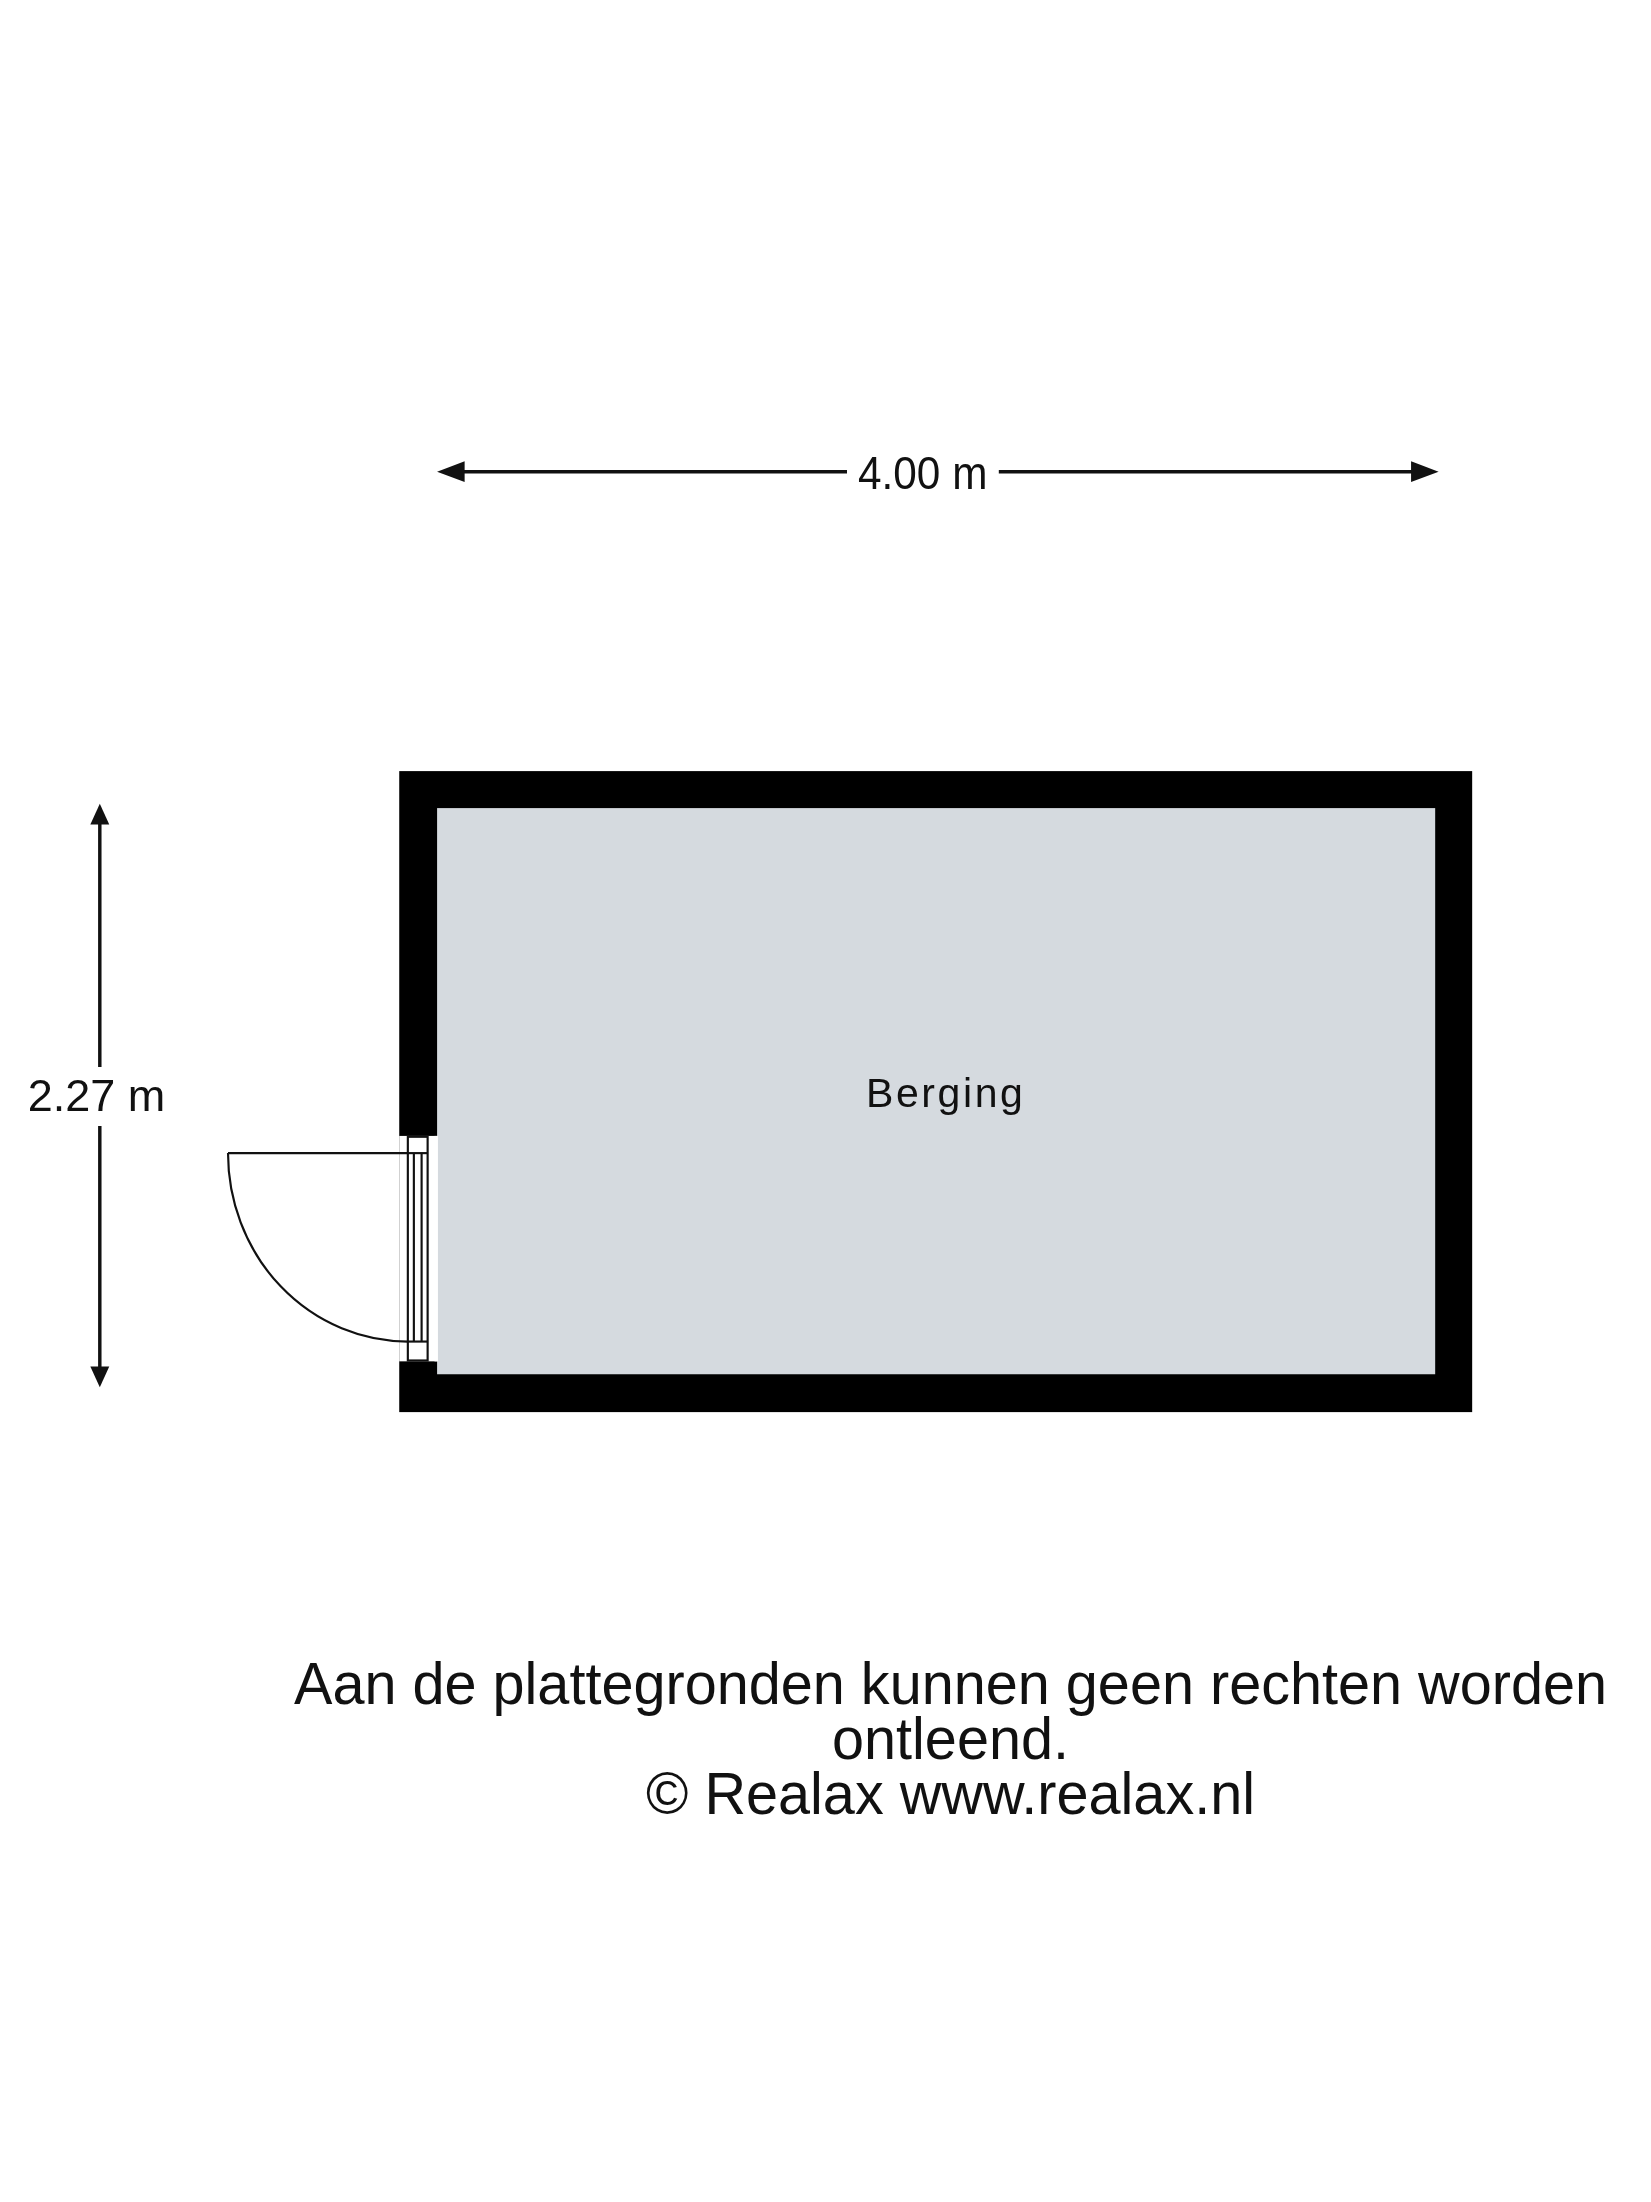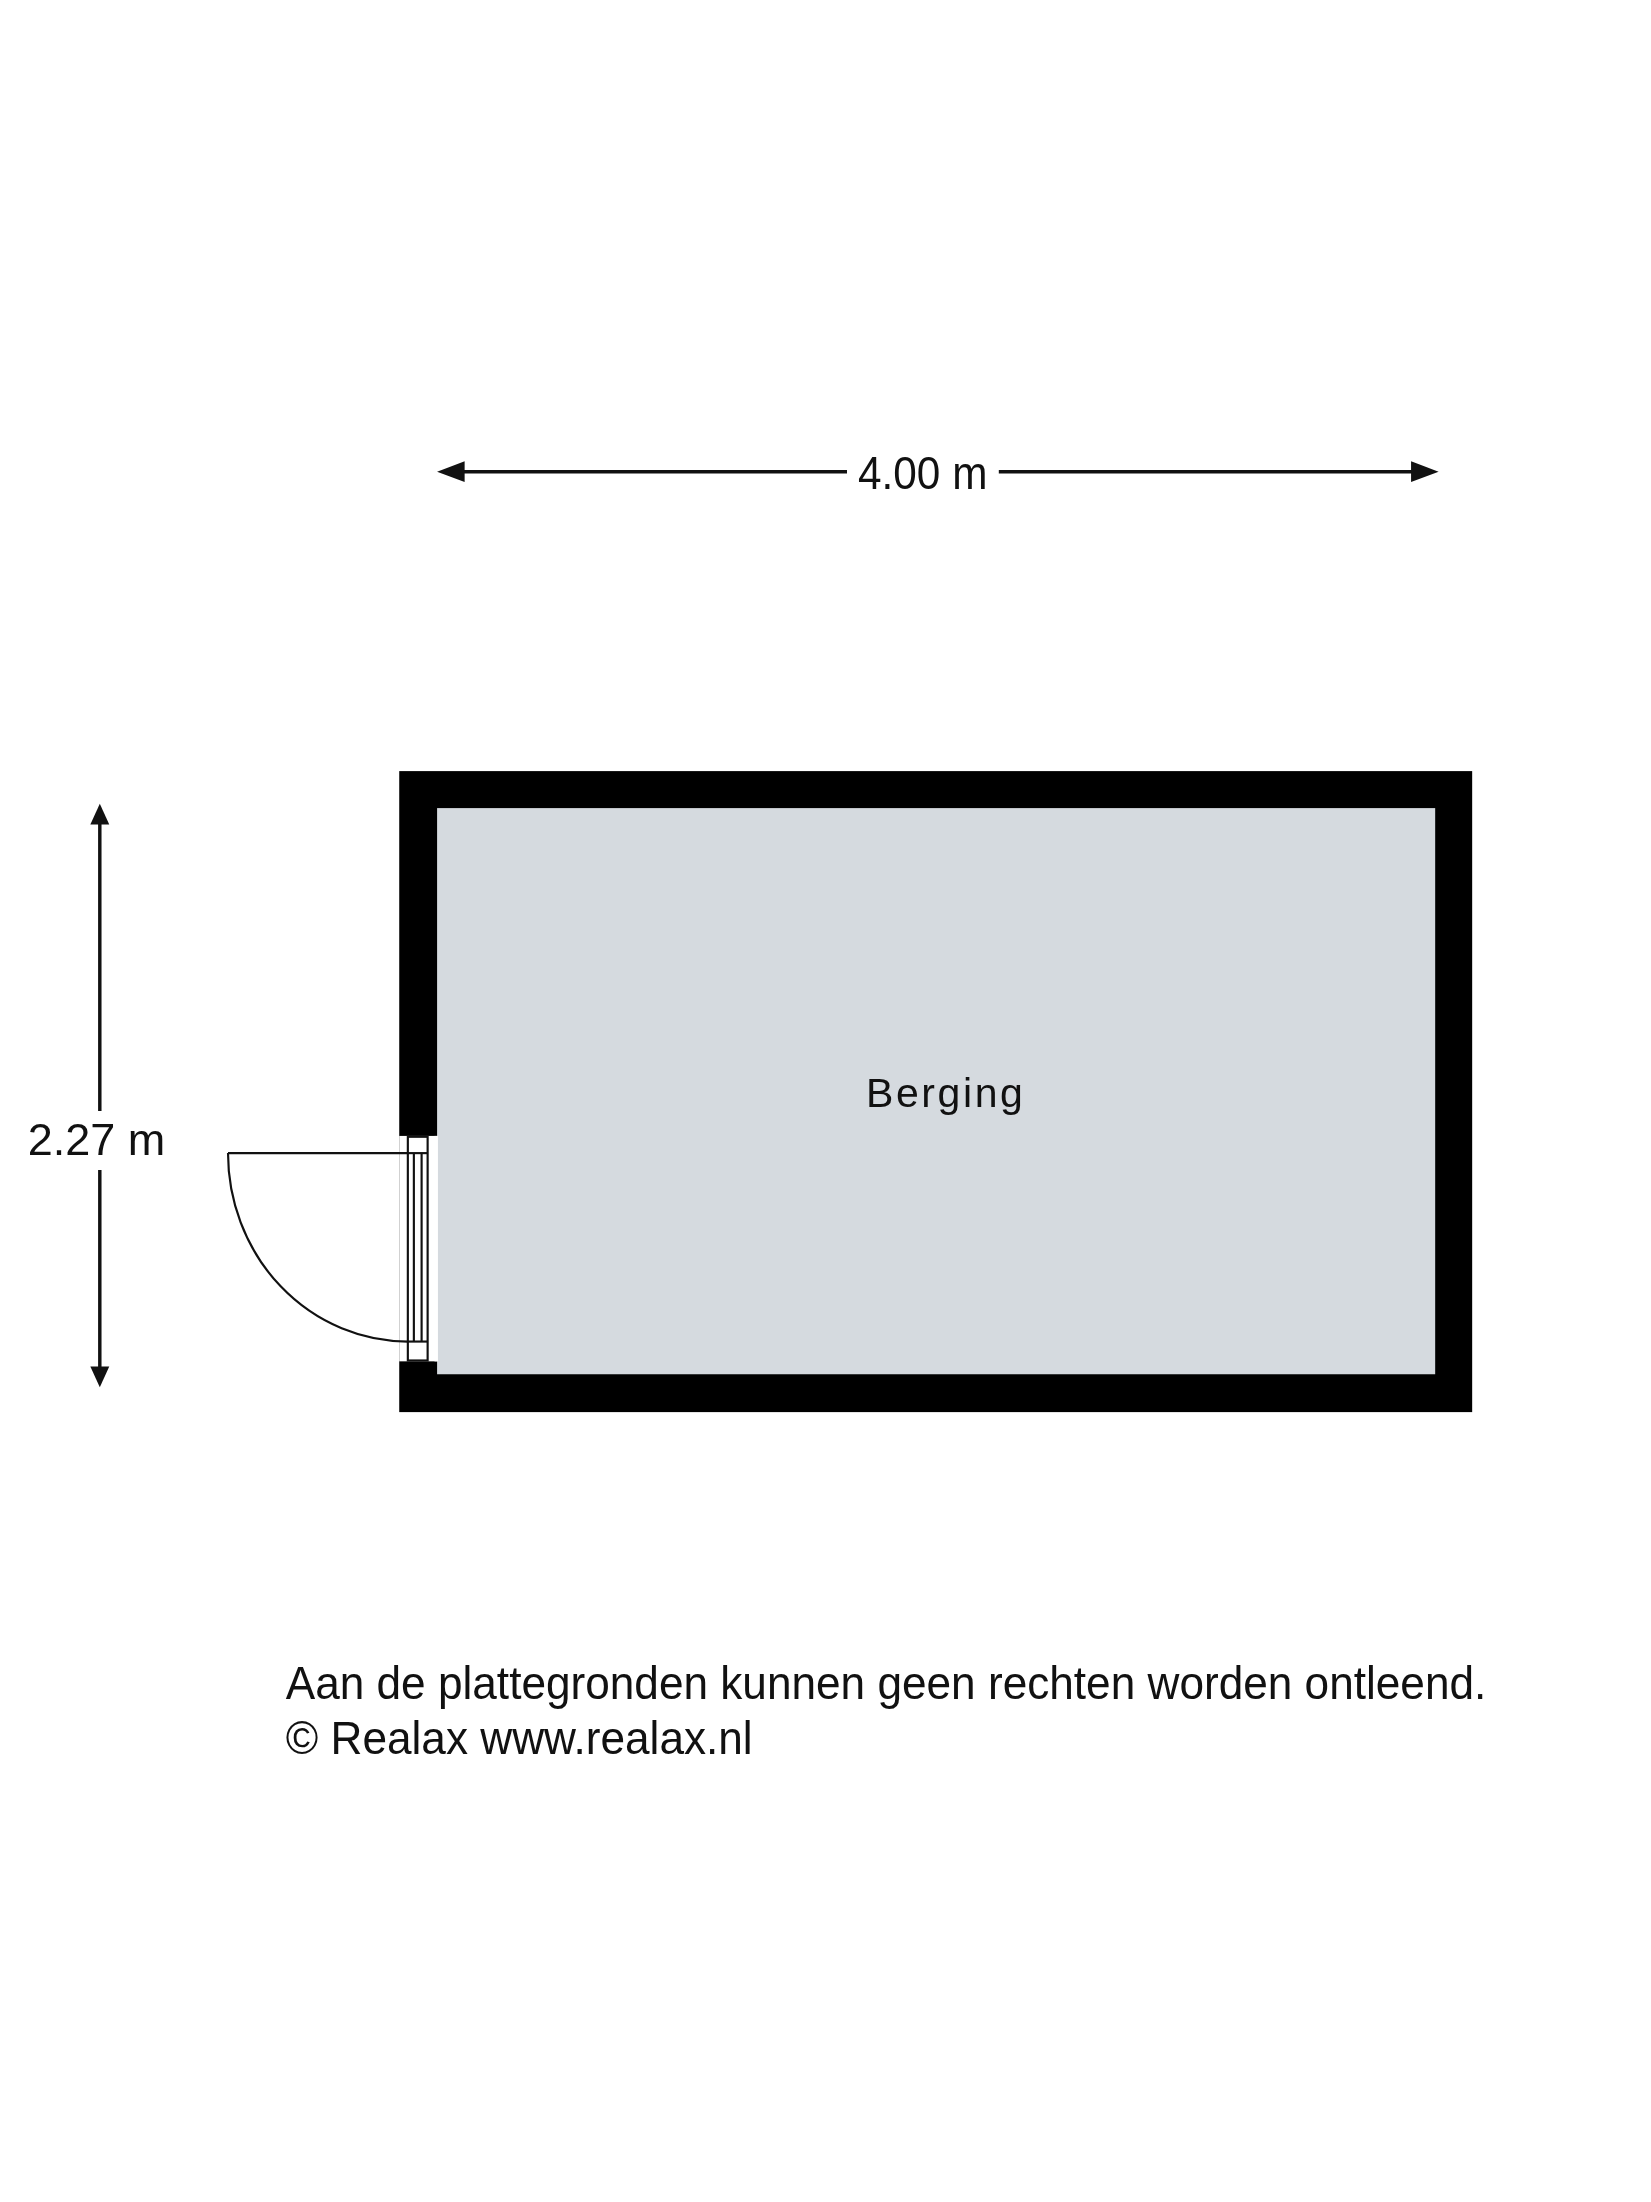--- a/index.html
+++ b/index.html
@@ -1,21 +1,21 @@
 <!DOCTYPE html>
 <html style="font-size:13.8px"><head>
 <meta charset="utf-8">
 <style>
   html, body { margin:0; padding:0; background:#ffffff; }
   body { width:1652px; height:2203px; position:relative; overflow:hidden; font-family:"Liberation Sans", sans-serif; color:#111; }
   svg.plan { position:absolute; left:0; top:0; }
   #dim-width-label { position:absolute; top:447px; left:847px; font-size:46px; background:#fff; padding:0 12px; line-height:52px; transform:scaleX(0.92); transform-origin:left; }
-  #dim-height-label { position:absolute; top:1067px; left:26px; font-size:45px; background:#fff; padding:3.4px 1.7px; line-height:52px;margin-top:44px; }
+  #dim-height-label { position:absolute; top:1067px; left:26px; font-size:45px; background:#fff; padding:3.4px 1.7px; line-height:52px; }
   #room-label { position:absolute; top:1069px; left:852px; font-size:41px; letter-spacing:2.6px; line-height:48px;margin-left:14px; }
-  #footer { position:absolute; top:1656px; left:258px; width:1385px; font-size:46px; line-height:55px; }
+  #footer { position:absolute; top:1656px; left:258px; width:1385px; text-align:center; font-size:60px; line-height:55px; }
   #footer div { transform:scaleX(0.96); }
 </style>
 </head>
 <body>
 
 <svg class="plan" width="1652" height="2203" viewBox="0 0 1920 2560">
 
   <g>
     <line x1="530" y1="548" x2="1650" y2="548" stroke="#111" stroke-width="4"></line>
     <polygon points="508,548 540,536 540,560" fill="#111"></polygon>

